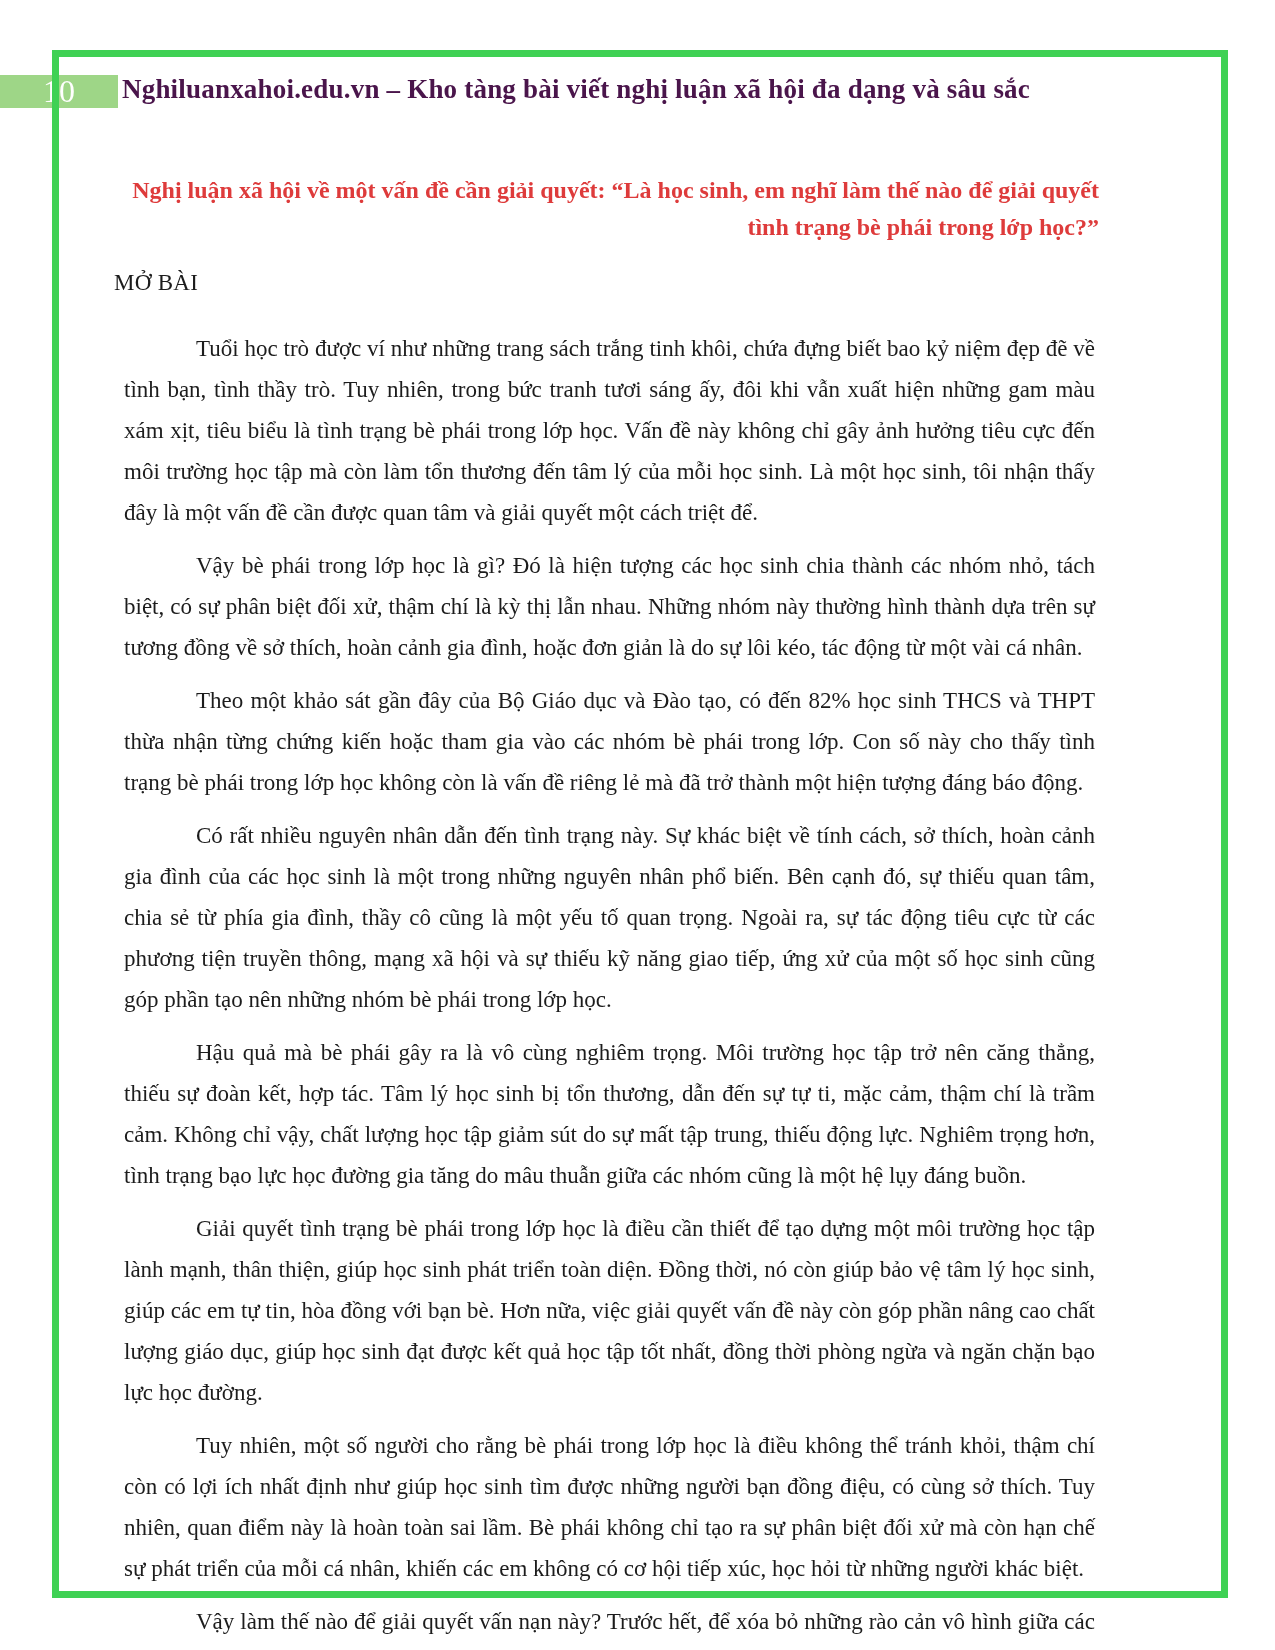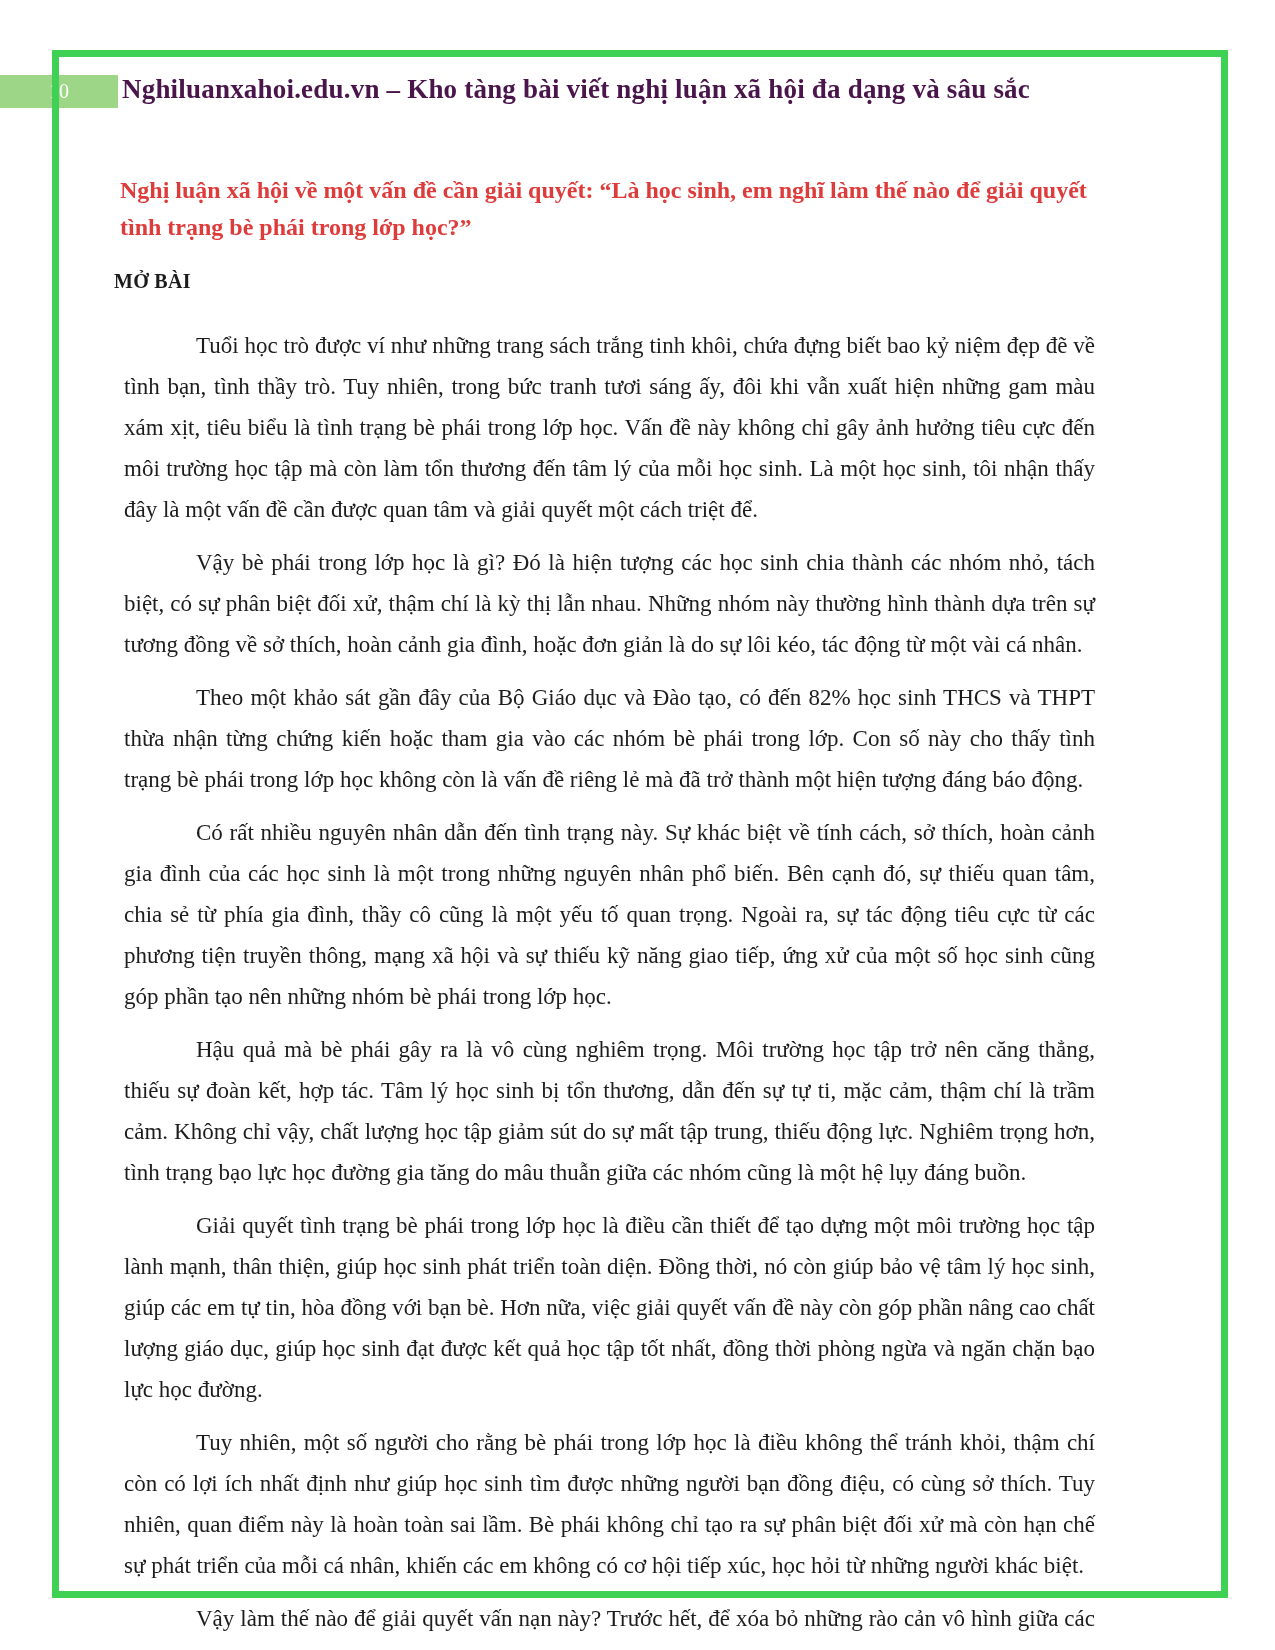--- a/index.html
+++ b/index.html
@@ -28,21 +28,21 @@
     pointer-events: none;
   }
   .page-badge {
     position: absolute;
     left: 0;
     top: 75px;
     width: 118px;
     height: 33px;
     background: #9ed687;
     color: #ffffff;
-    font-size: 20px;
+    font-size: 32px;
     line-height: 33px;
     text-align: center;
     z-index: 1;
   }
   .header-title {
     position: absolute;
     left: 122px;
     top: 74px;
     width: 1075px;
     font-size: 27px;
@@ -57,29 +57,29 @@
     position: absolute;
     left: 112px;
     top: 168px;
     width: 995px;
     z-index: 3;
     color: #1c1c1c;
   }
   .essay-title {
     color: #de3b3b;
     font-weight: bold;
-    text-align: left;
+    text-align: right;
     font-size: 24px;
     line-height: 37px;
     margin: 4px 0 24px 0;
     padding: 0 8px;
   }
   .section-heading {
-    font-size: 20px;
-    font-weight: bold;
+    font-size: 23px;
+    font-weight: normal;
     margin: 24px 0 32px 2px;
     letter-spacing: 0.3px;
   }
   .para {
     font-size: 23px;
     line-height: 41px;
     text-align: justify;
     text-indent: 72px;
     margin: 12px;
   }

